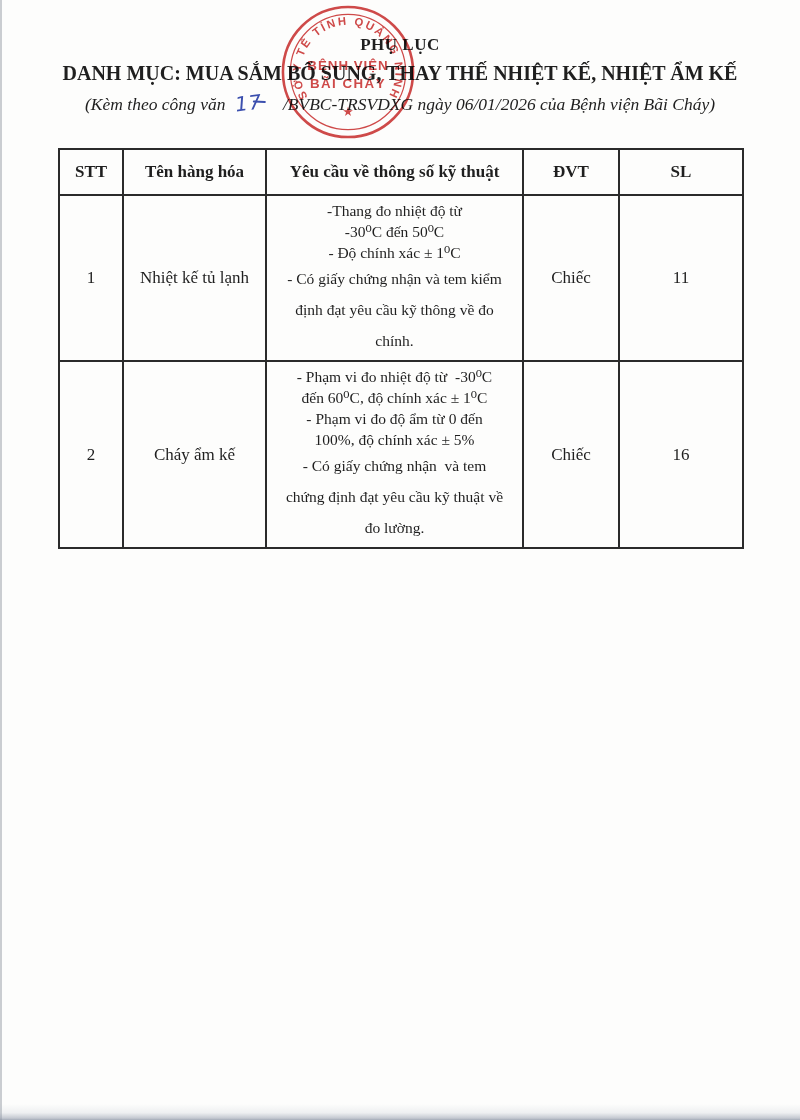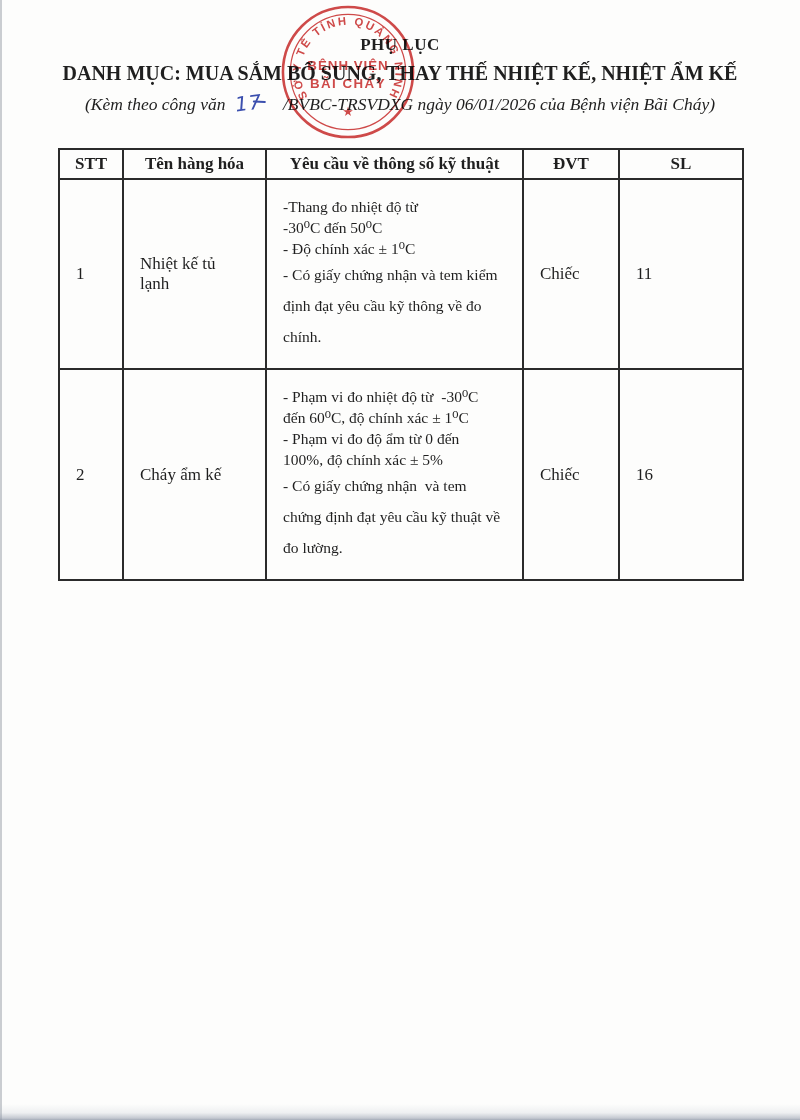--- a/index.html
+++ b/index.html
@@ -55,25 +55,25 @@
   .stamp .center-2 { font-size:13.5px; letter-spacing:1.5px; text-anchor:middle; }
   .stamp .star { font-size:13px; text-anchor:middle; }
 
   
   table.doc {
     position:absolute; left:58px; top:148px; width:684px;
     border-collapse:collapse; table-layout:fixed; background:transparent;
   }
   table.doc th, table.doc td { border:2px solid #2b2b2b; }
   table.doc thead th {
-    height:30px; font-size:17px; font-weight:bold;
+    height:46px; font-size:17px; font-weight:bold;
     text-align:center; vertical-align:middle; padding:2px 1px;
   }
   table.doc td {
-    vertical-align:middle; font-size:17px; padding:16px;
+    vertical-align:middle; text-align:center; font-size:17px; padding:4px;
   }
   tr.row-1 { height:154px; }
   tr.row-2 { height:177px; }
   td.c-spec { text-align:left; vertical-align:top; padding:2px 4px 2px 8px; }
   .spec-line { font-size:15.5px; line-height:21px; white-space:pre-wrap; }
   .spec-line.loose { line-height:31px; }
 </style>
 </head>
 <body>
 

